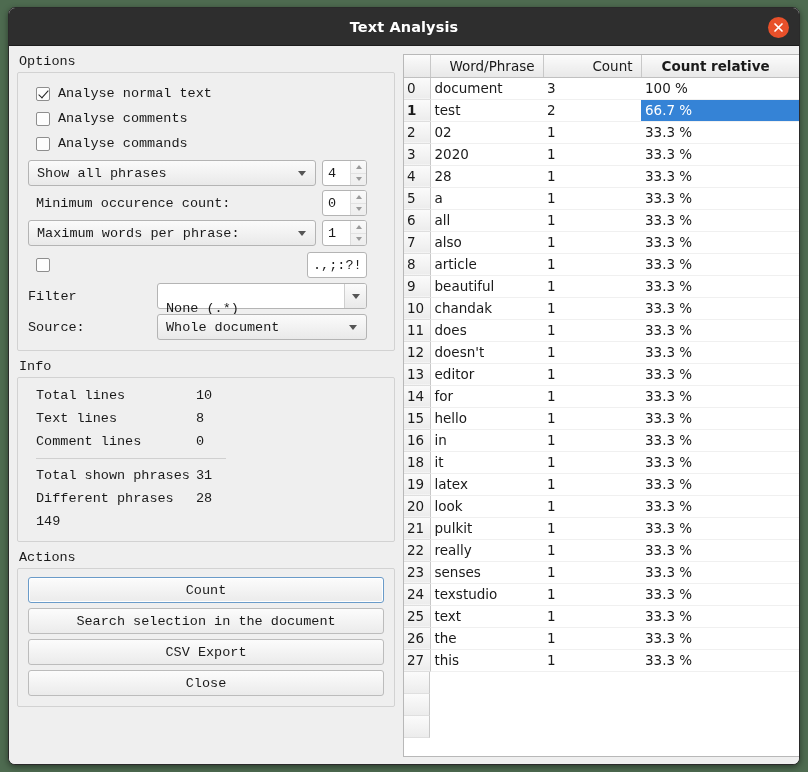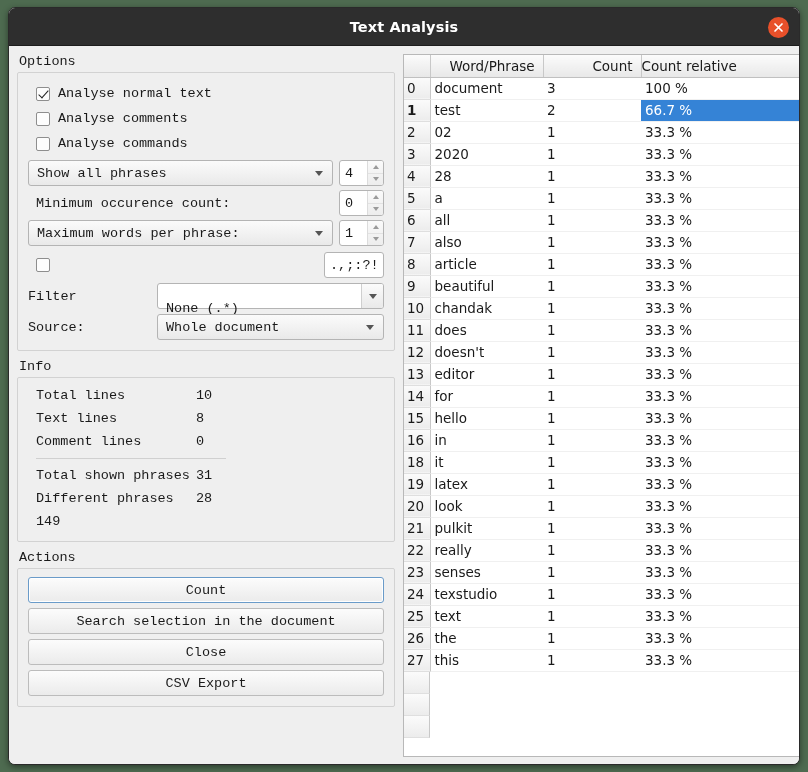--- a/index.html
+++ b/index.html
@@ -58,21 +58,21 @@
 
   
   .group { margin-bottom: 8px; font-family: Liberation Mono, monospace; }
   .group > .legend {
     font-size: 13.5px; color: #1a1a1a; padding: 0 0 3px 2px;
   }
   .group > .frame {
     border: 1px solid #d2d2d2;
     background: #efefef;
     border-radius: 2px;
-    padding: 8px 10px 10px 10px;
+    padding: 8px 27px 10px 10px;
   }
 
   
   .cb-row { display: flex; align-items: center; height: 25px; padding-left: 8px; }
   .cbox {
     width: 14px; height: 14px; flex: none;
     border: 1px solid #8e8e8e;
     background: #fdfdfd;
     border-radius: 2px;
     margin-right: 8px;
@@ -201,21 +201,21 @@
     overflow: hidden;
   }
   table.tbl thead th {
     background: linear-gradient(#fbfbfb, #e8e8e8);
     border-right: 1px solid #c8c8c8;
     border-bottom: 1px solid #c0c0c0;
     text-align: right;
     padding-right: 8px;
   }
   table.tbl thead th.corner { width: 26px; border-right: 1px solid #c8c8c8; }
-  table.tbl thead th.h-rel { font-weight: normal; text-align: left; padding-left: 0; }
+  table.tbl thead th.h-rel { font-weight: bold; text-align: left; padding-left: 20px; }
   table.tbl thead th.h-pad { border-right: none; }
   table.tbl tbody td.rowhdr {
     width: 26px;
     background: linear-gradient(#fbfbfb, #ececec);
     border-right: 1px solid #c8c8c8;
     border-bottom: 1px solid #dfdfdf;
     text-align: left;
     padding-left: 3px;
   }
   table.tbl tbody tr.sel td.rowhdr { font-weight: bold; }
@@ -375,22 +375,22 @@
               </div>
             </div>
           </div>
         </div>
 
         <div class="group" style="margin-bottom:0;">
           <div class="legend">Actions</div>
           <div class="frame" style="padding:8px 10px 10px 10px;">
             <div class="btn default">Count</div>
             <div class="btn">Search selection in the document</div>
+            <div class="btn">CSV Export</div>
             <div class="btn">Close</div>
-            <div class="btn">CSV Export</div>
           </div>
         </div>
 
       </div>
 
       <div id="right-pane">
         <div id="table-wrap">
           <table class="tbl">
             <thead>
               <tr>

